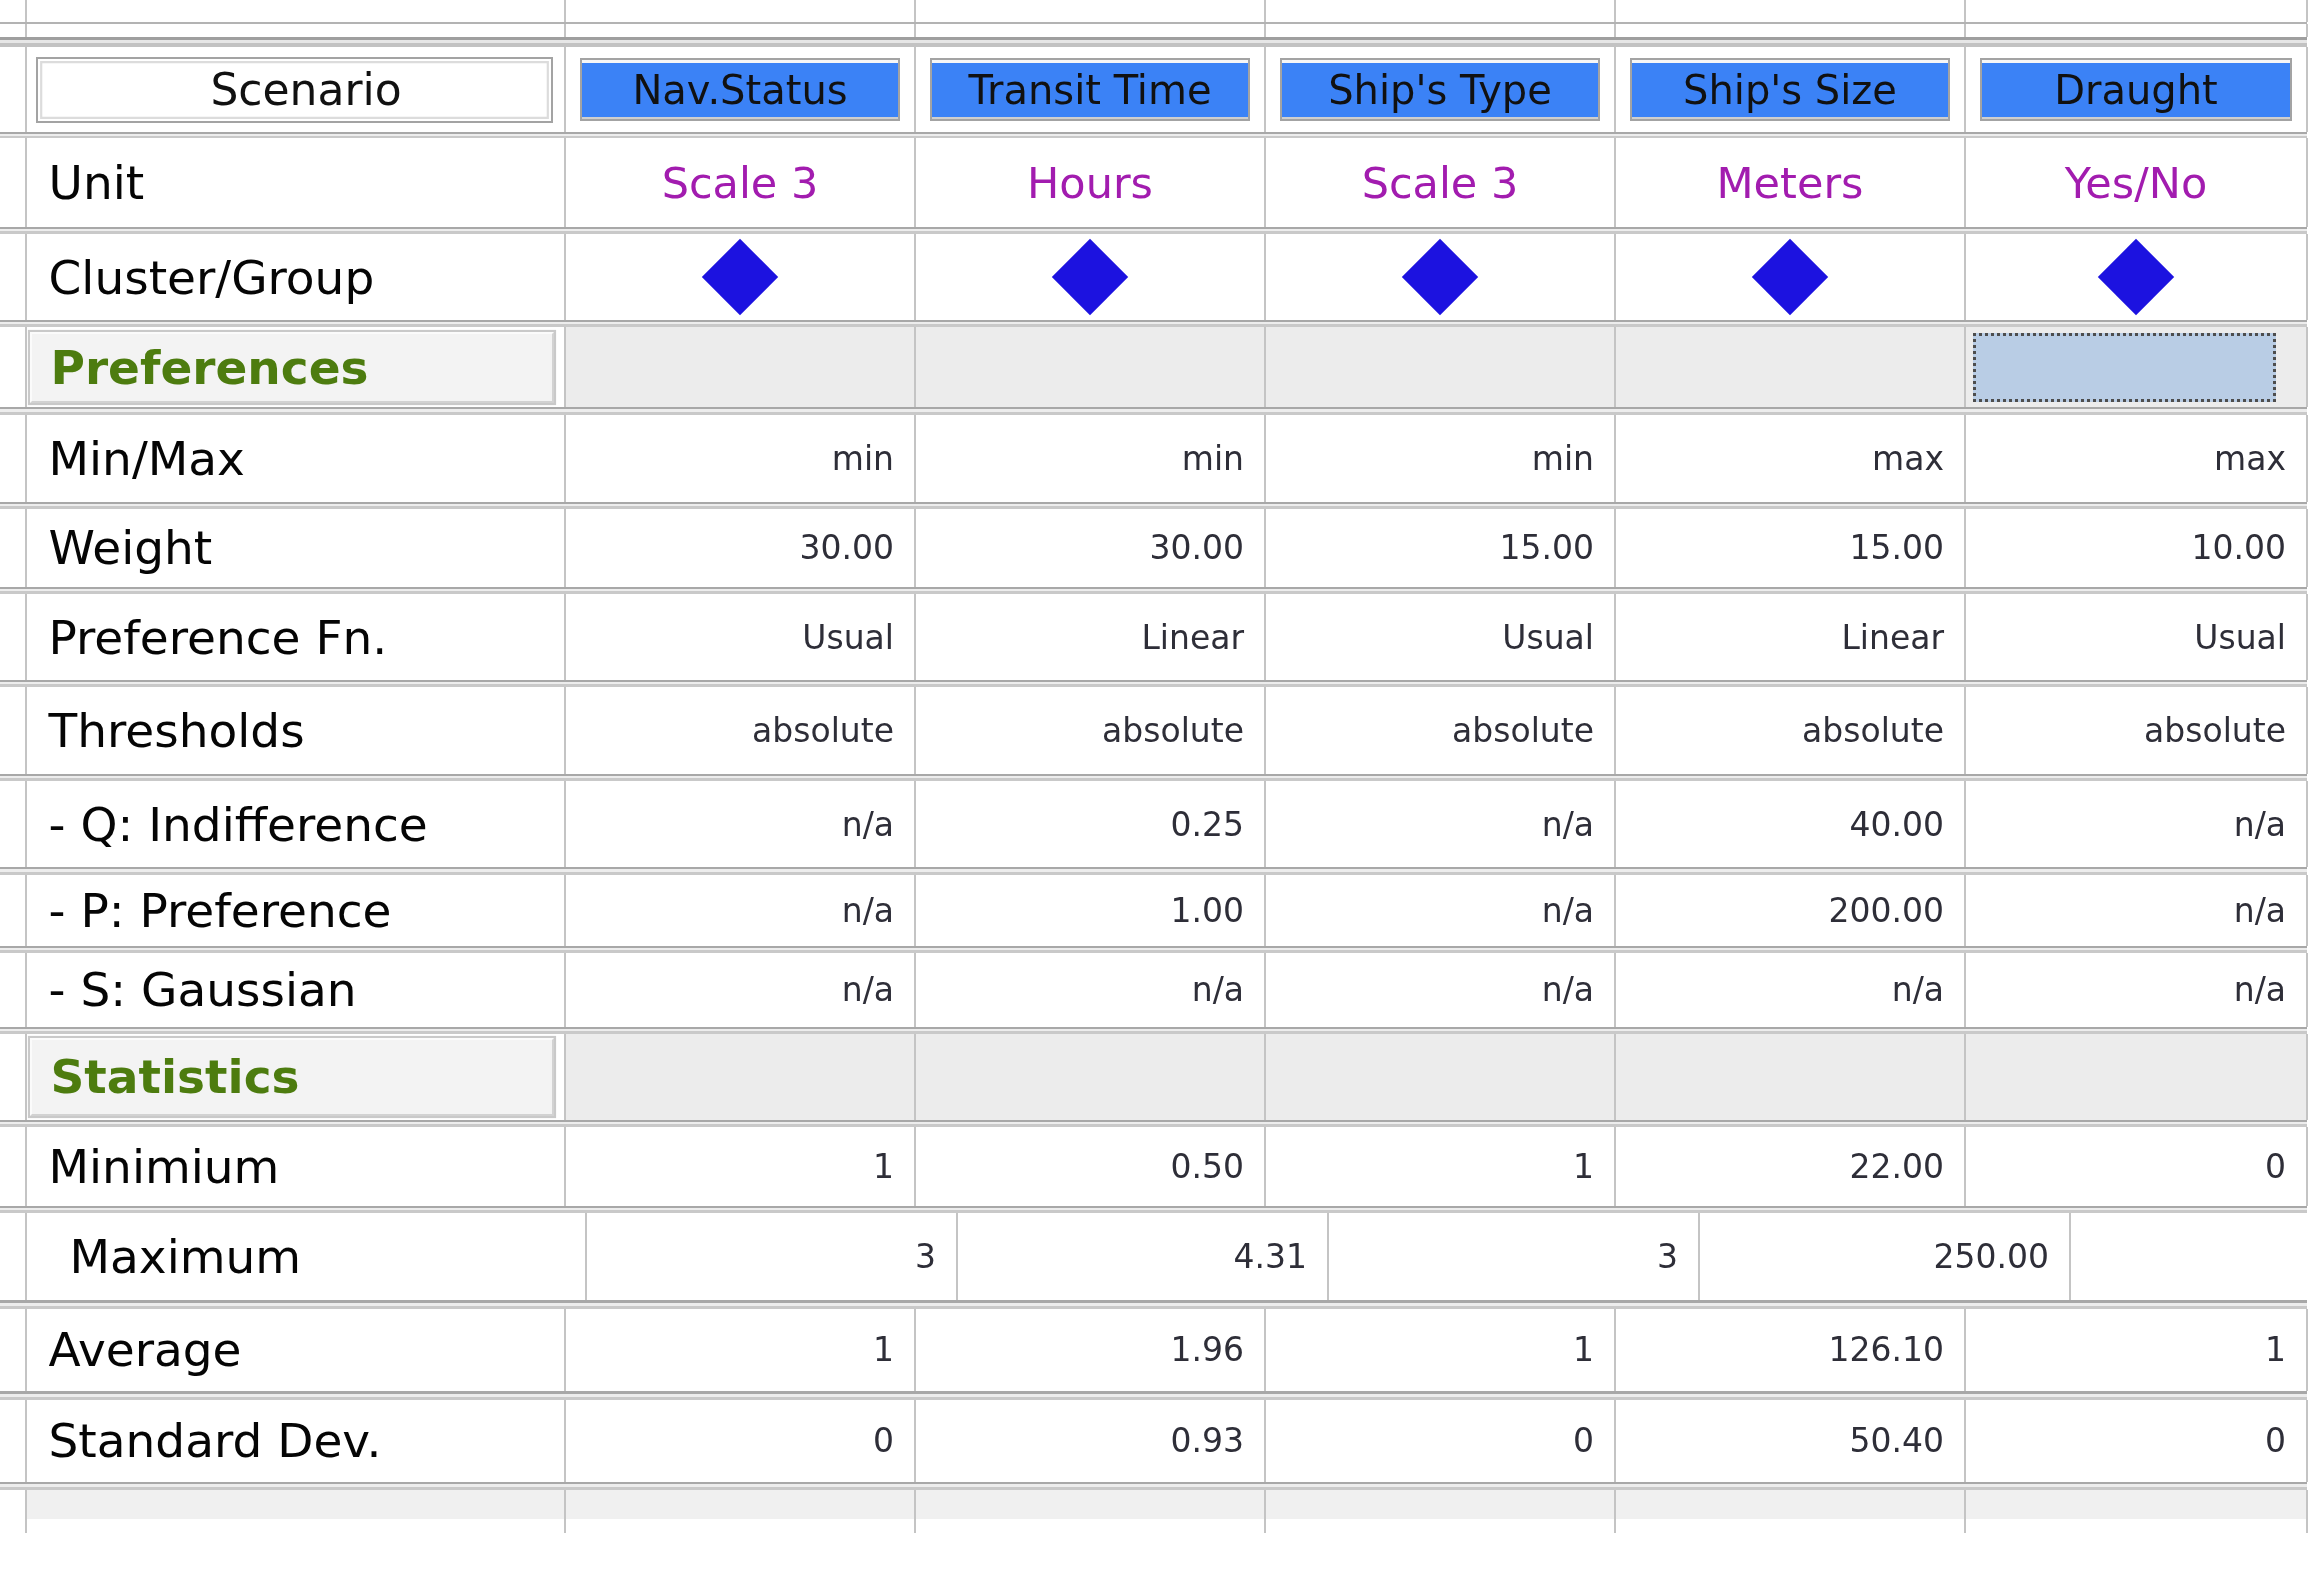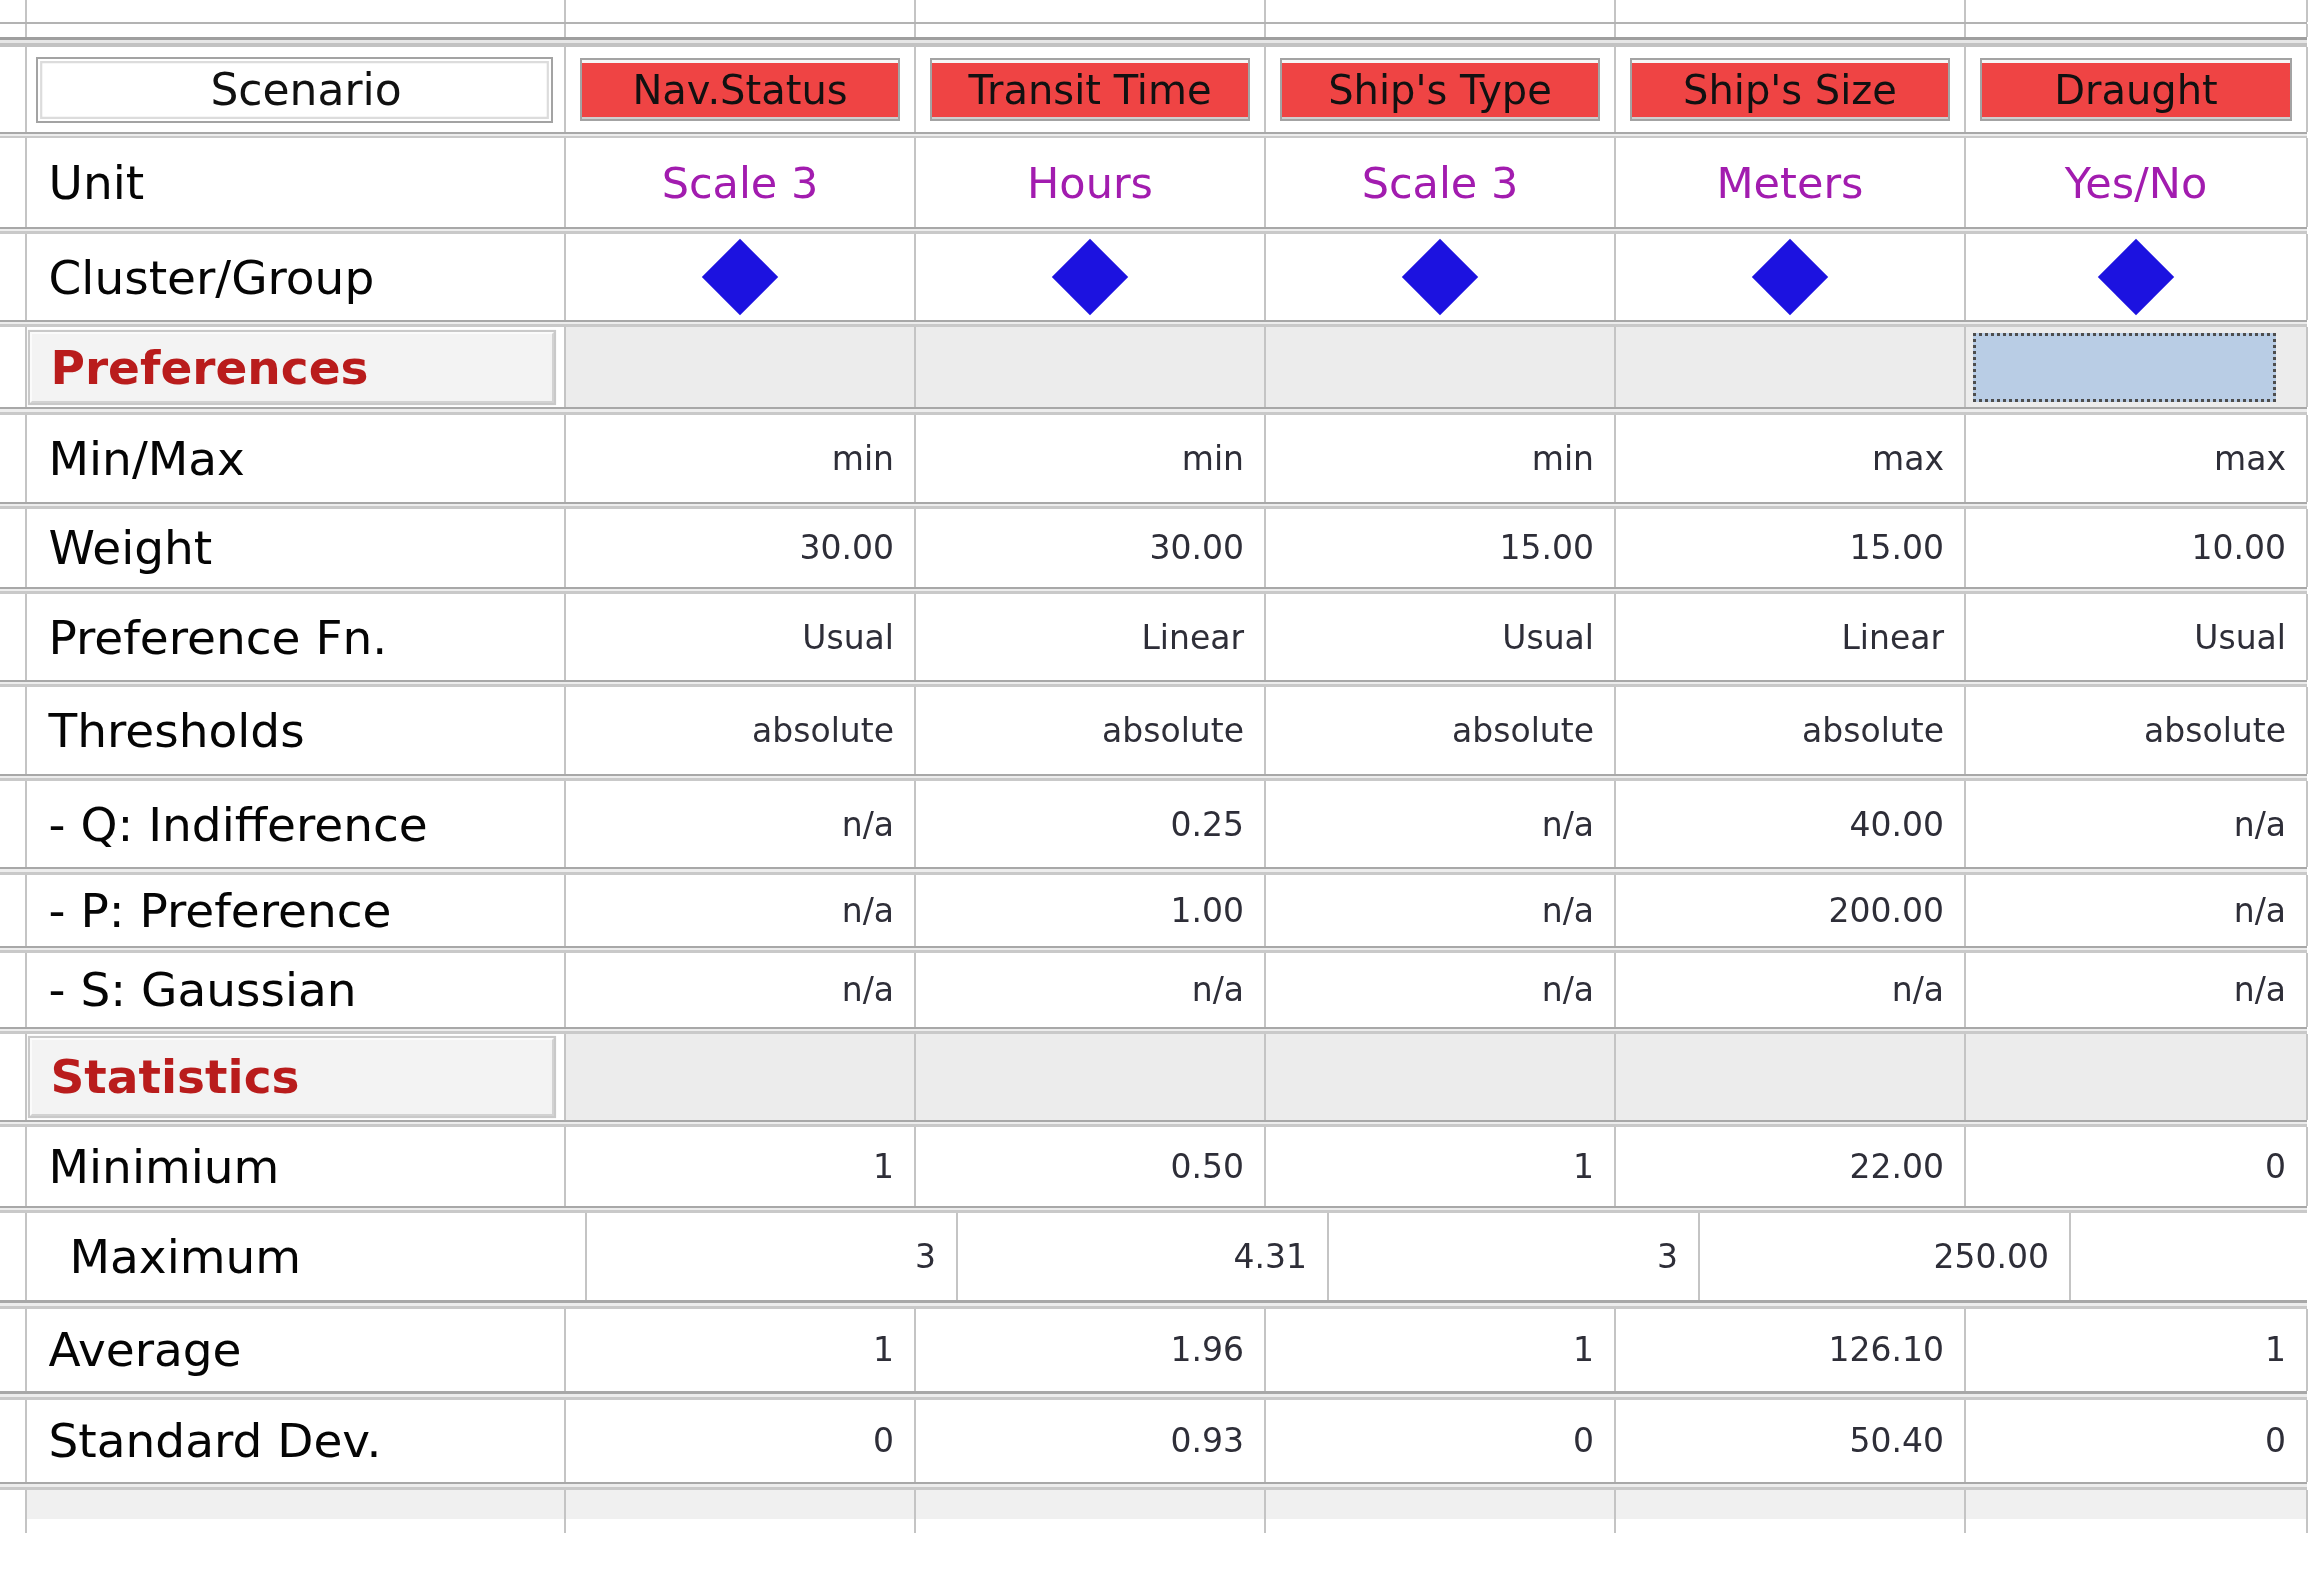--- a/index.html
+++ b/index.html
@@ -24,30 +24,30 @@
         background:linear-gradient(to bottom,#a8a8a8 0 30%,#ededed 30% 62%,#c9c9c9 62% 100%);}
   .hsep.thin{height:5.7px;}
   .hsep.thick{height:8.6px;}
   .band{width:2307px;height:10px;
         background:linear-gradient(to bottom,#9f9f9f 0 28%,#e6e6e6 28% 60%,#c2c2c2 60% 100%);}
 
   .corner-btn{flex:1;margin:8.6px 11.5px 8.6px 8.6px;height:66px;background:#ffffff;
               border:2.9px solid #a3a3a3;box-shadow:inset 0 0 0 2.1px #ffffff,inset 0 0 0 4.3px #dcdcdc;
               display:flex;align-items:center;justify-content:center;
               font-size:44px;color:#111111;box-sizing:border-box;padding-left:24px;}
-  .crit-btn{flex:1;margin:10px 14.3px;height:63px;background:#ef4444;
+  .crit-btn{flex:1;margin:10px 14.3px;height:63px;background:#3b82f6;
             border:2.9px solid #a3a3a3;
             box-shadow:inset 0 2.9px 0 #f6f6f6,inset 0 -2.1px 0 #cfcfcf;
             display:flex;align-items:center;justify-content:center;
             font-size:40px;color:#111111;box-sizing:border-box;}
 
   .section-box{flex:1;margin:4.3px 10px 4.3px 2.9px;height:calc(100% - 8.6px);
                background:#f3f3f3;border:2.1px solid;border-color:#fbfbfb #d2d2d2 #d2d2d2 #fbfbfb;
                box-shadow:0 0 0 2.1px #c9c9c9;display:flex;align-items:center;
-               padding-left:18.6px;font-weight:bold;font-size:47px;color:#b91c1c;
+               padding-left:18.6px;font-weight:bold;font-size:47px;color:#4d7c0f;
                box-sizing:border-box;}
   .section-cell{background:#ececec;}
   .sel-box{flex:1;margin:5.7px 10px 5.7px 7.2px;height:calc(100% - 11.5px);
            background:#b9cde5;border:3.6px dotted #4d4d4d;box-sizing:border-box;}
 
   .diamond{width:54px;height:54px;background:#1c12e0;transform:rotate(45deg);flex:none;}
 
   .sliver1{height:21.5px;}
   .sliver2{height:13px;}
   .sliver3{height:29px;}

